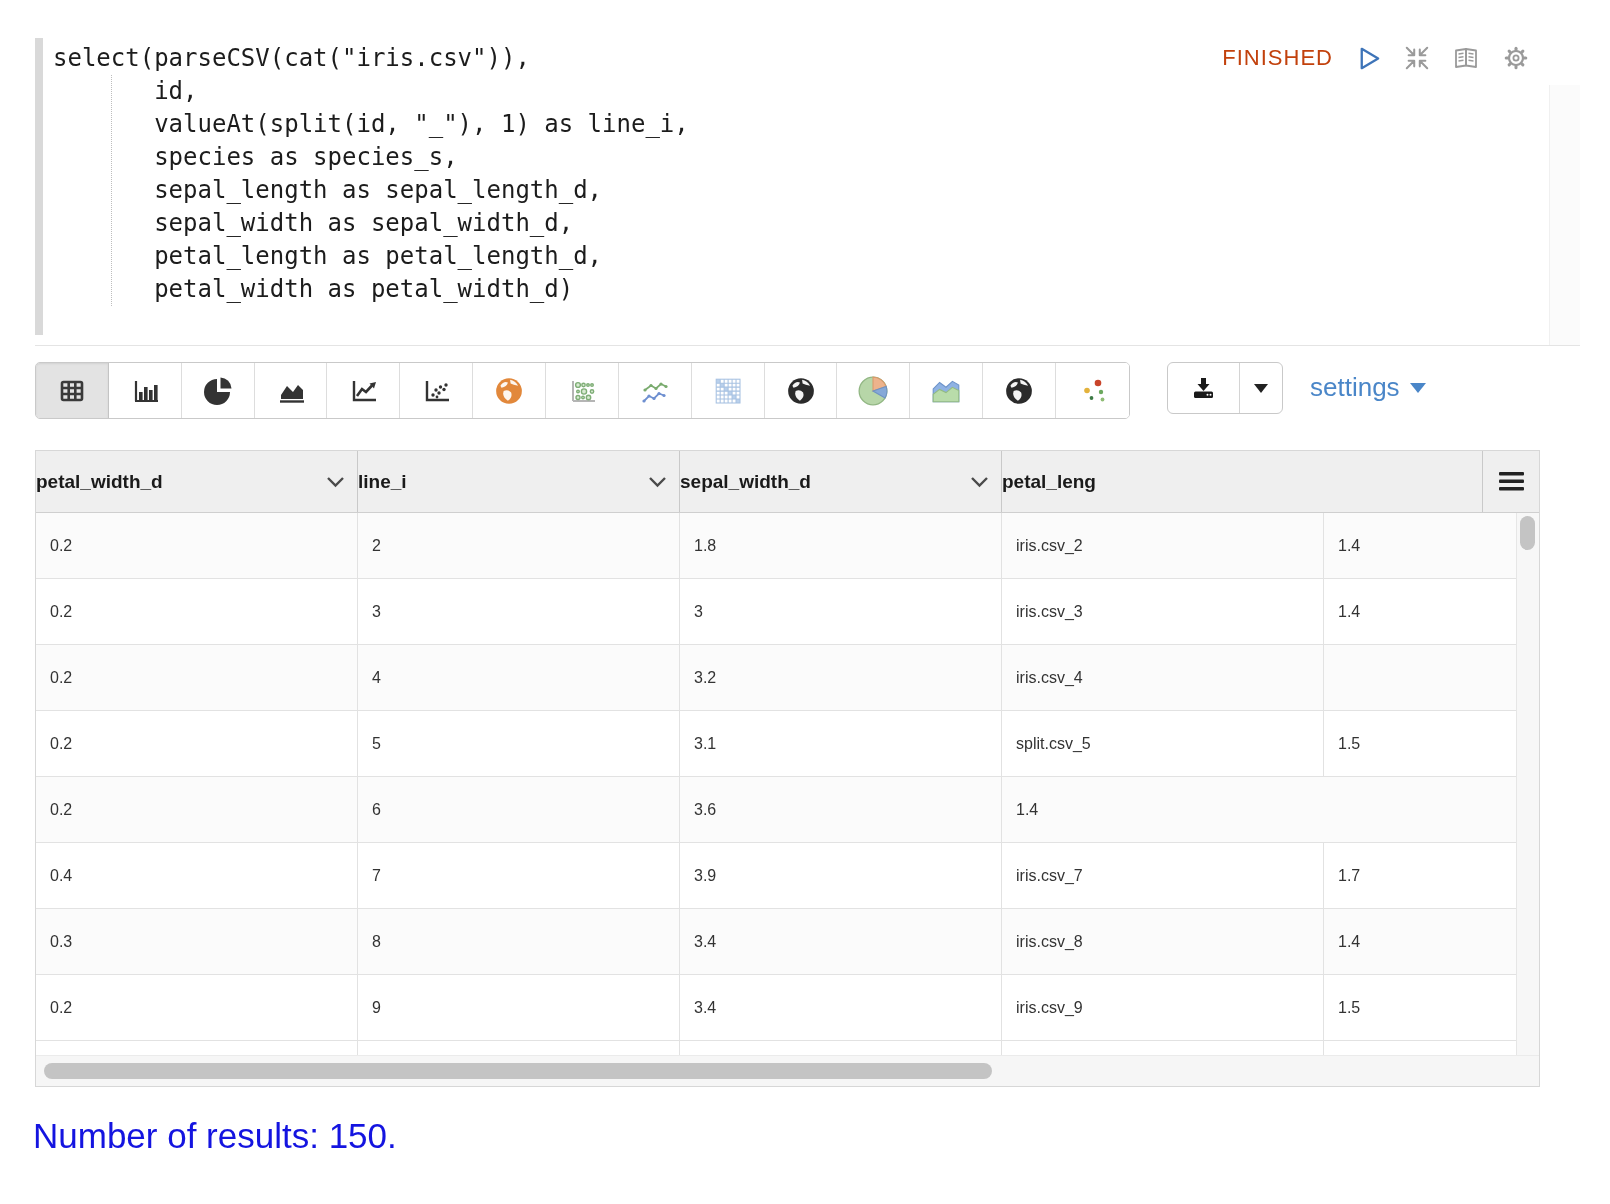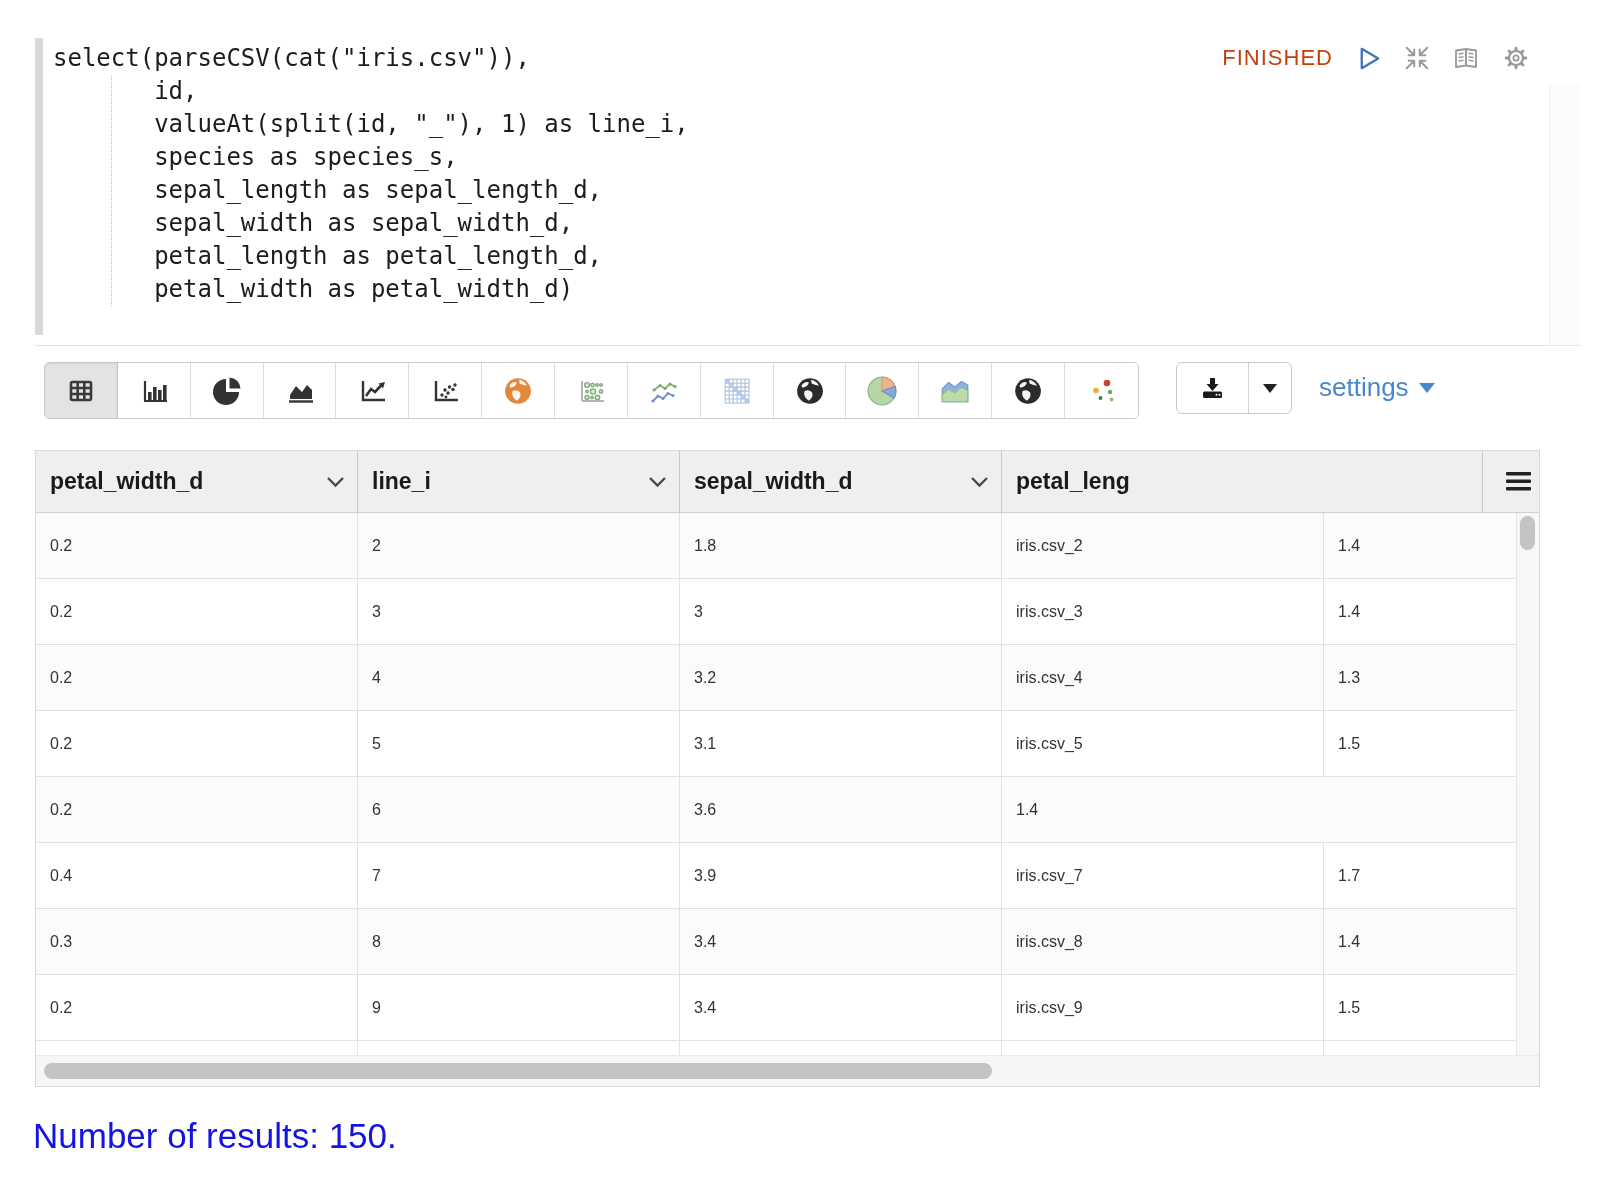--- a/index.html
+++ b/index.html
@@ -13,41 +13,41 @@
   #code{position:absolute;left:18px;top:12px;font-family:"DejaVu Sans Mono","Liberation Mono",monospace;
         font-size:24px;line-height:33px;color:#1c1c1c;white-space:pre;}
   #indent-guide{position:absolute;left:76px;top:45px;height:231px;border-left:1px dotted #bdbdbd;}
   #editor-scroll-strip{position:absolute;right:0;top:55px;bottom:0;width:30px;background:#fbfbfb;
         border-left:1px solid #f0f0f0;}
   #para-controls{position:absolute;right:50px;top:14px;display:flex;align-items:center;gap:22px;}
   #para-status{font-size:22px;letter-spacing:1px;color:#c2410c;font-weight:400;}
   .ctl-icon{display:flex;align-items:center;justify-content:center;}
 
   
-  #toolbar{position:absolute;left:44px;top:362px;height:57px;}
+  #toolbar{position:absolute;left:35px;top:362px;height:57px;}
   #chart-group{display:flex;height:57px;width:1095px;border:1px solid #c9c9c9;border-radius:5px;
         background:#fff;box-sizing:border-box;}
   .chart-btn{width:73px;box-sizing:border-box;border-right:1px solid #ddd;display:flex;
         align-items:center;justify-content:center;background:#fff;cursor:pointer;}
   .chart-btn:last-child{border-right:none;border-radius:0 4px 4px 0;}
   .chart-btn.active{background:#e3e3e3;border-right:1px solid #c4c4c4;border-radius:4px 0 0 4px;
         box-shadow:inset 0 1px 2px rgba(0,0,0,.08);}
   #download-group{position:absolute;left:1132px;top:0px;height:52px;display:flex;background:#fff;
         border:1px solid #c9c9c9;border-radius:6px;box-sizing:border-box;overflow:hidden;}
   #download-main{width:71px;display:flex;align-items:center;justify-content:center;border-right:1px solid #d4d4d4;cursor:pointer;}
   #download-caret{width:42px;display:flex;align-items:center;justify-content:center;cursor:pointer;}
   #settings-link{position:absolute;left:1275px;top:10px;display:flex;align-items:center;gap:10px;
         font-size:26px;color:#4a86c8;cursor:pointer;}
 
   
   #table{position:absolute;left:35px;top:450px;width:1505px;box-sizing:border-box;
         border:1px solid #d7d7d7;background:#fff;}
   #thead{display:flex;height:62px;box-sizing:border-box;border-bottom:1px solid #cfcfcf;}
   .th{position:relative;background:#efefef;border-right:1px solid #c9c9c9;box-sizing:border-box;
-      display:flex;align-items:center;padding-left:14px;font-weight:bold;font-size:23px;color:#1a1a1a;
+      display:flex;align-items:center;font-weight:bold;font-size:19px;color:#1a1a1a;
       white-space:nowrap;overflow:hidden;cursor:pointer;}
   .th.w-fixed{width:322px;flex:none;}
   .th.w-flex{flex:1;}
   .th-chevron{position:absolute;right:12px;top:50%;transform:translateY(-50%);}
   #th-menu{width:56px;flex:none;background:#efefef;display:flex;align-items:center;justify-content:center;
       border-right:none;cursor:pointer;}
   #tbody-wrap{position:relative;}
   #tbody{width:1483px;}
   .tr{display:flex;height:66px;box-sizing:border-box;border-bottom:1px solid #e2e2e2;background:#fff;}
   .tr:nth-child(odd){background:#fbfbfb;}
@@ -338,27 +338,26 @@
             <div class="td w-fixed">3</div>
             <div class="td w-fixed">3</div>
             <div class="td w-fixed">iris.csv_3</div>
             <div class="td w-flex">1.4</div>
           </div>
           <div class="tr">
             <div class="td w-fixed">0.2</div>
             <div class="td w-fixed">4</div>
             <div class="td w-fixed">3.2</div>
             <div class="td w-fixed">iris.csv_4</div>
-            <div class="td w-flex">1.3</div>
           </div>
           <div class="tr">
             <div class="td w-fixed">0.2</div>
             <div class="td w-fixed">5</div>
             <div class="td w-fixed">3.1</div>
-            <div class="td w-fixed">iris.csv_5</div>
+            <div class="td w-fixed">split.csv_5</div>
             <div class="td w-flex">1.5</div>
           </div>
           <div class="tr">
             <div class="td w-fixed">0.2</div>
             <div class="td w-fixed">6</div>
             <div class="td w-fixed">3.6</div>
             <div class="td w-flex">1.4</div>
           </div>
           <div class="tr">
             <div class="td w-fixed">0.4</div>

